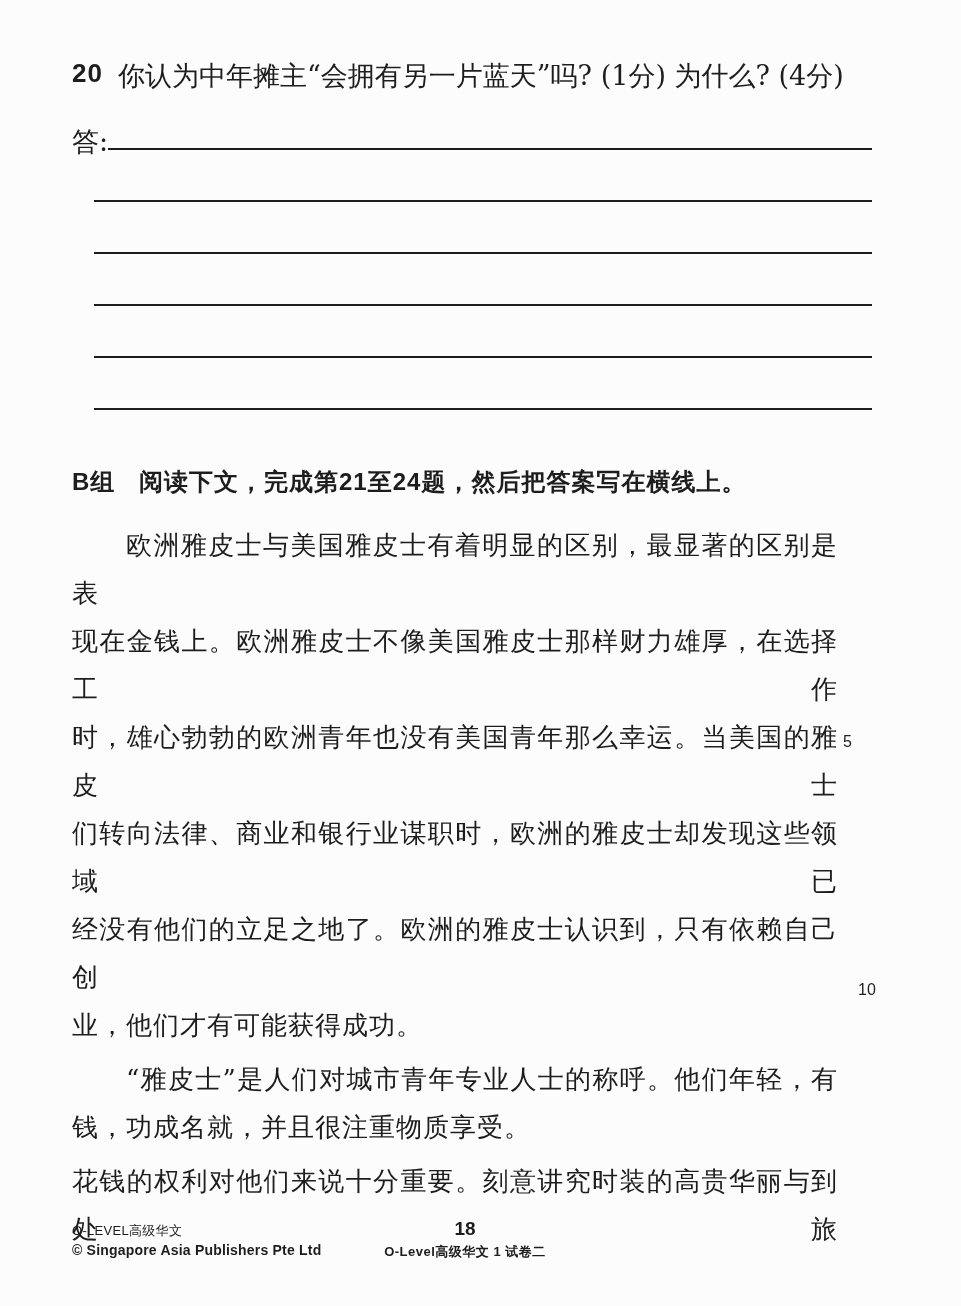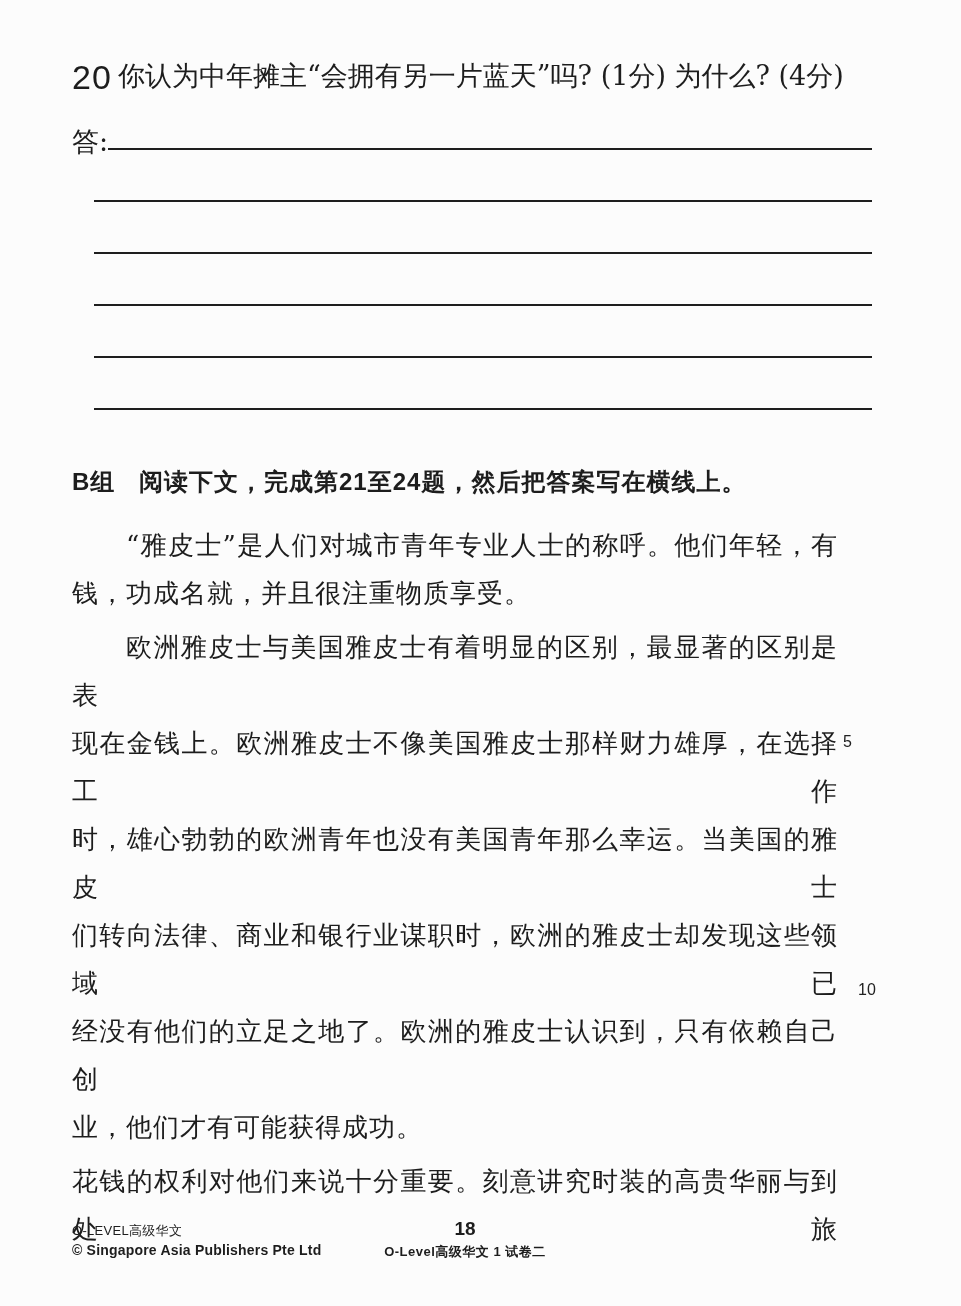--- a/index.html
+++ b/index.html
@@ -11,21 +11,21 @@
     position:relative;
     overflow:hidden;
   }
   .kai { font-family:"DejaVu Serif","Liberation Serif",serif; }
 
   
   #question {
     position:absolute; left:72px; top:58px; width:810px;
     display:flex; align-items:flex-start;
   }
-  #qnum { font-weight:normal; font-size:34px; width:46px; flex:0 0 46px; letter-spacing:1px; }
+  #qnum { font-weight:bold; font-size:26px; width:46px; flex:0 0 46px; letter-spacing:1px; }
   #qtext { font-size:27px; line-height:36px; }
 
   
   #answer-label { position:absolute; left:72px; top:124px; font-size:27px; }
   .ansline { position:absolute; height:2px; background:#1e1e1e; }
   .al1 { left:108px; width:764px; top:148px; }
   .al2 { left:94px;  width:778px; top:200px; }
   .al3 { left:94px;  width:778px; top:252px; }
   .al4 { left:94px;  width:778px; top:304px; }
   .al5 { left:94px;  width:778px; top:356px; }
@@ -74,30 +74,30 @@
 <div class="ansline al5"></div>
 <div class="ansline al6"></div>
 
 <div id="section-b">
   <span class="blabel">B组</span>
   <span>阅读下文，完成第21至24题，然后把答案写在横线上。</span>
 </div>
 
 <div id="passage" class="kai">
   <div class="par">
-    <div class="pline indent full">“雅皮士”是人们对城市青年专业人士的称呼。他们年轻，有</div>
-    <div class="pline">钱，功成名就，并且很注重物质享受。</div>
-  </div>
-  <div class="par">
     <div class="pline indent full">欧洲雅皮士与美国雅皮士有着明显的区别，最显著的区别是表</div>
     <div class="pline full">现在金钱上。欧洲雅皮士不像美国雅皮士那样财力雄厚，在选择工作</div>
     <div class="pline full">时，雄心勃勃的欧洲青年也没有美国青年那么幸运。当美国的雅皮士</div>
     <div class="pline full">们转向法律、商业和银行业谋职时，欧洲的雅皮士却发现这些领域已</div>
     <div class="pline full">经没有他们的立足之地了。欧洲的雅皮士认识到，只有依赖自己创</div>
     <div class="pline">业，他们才有可能获得成功。</div>
+  </div>
+  <div class="par">
+    <div class="pline indent full">“雅皮士”是人们对城市青年专业人士的称呼。他们年轻，有</div>
+    <div class="pline">钱，功成名就，并且很注重物质享受。</div>
   </div>
   <div class="par">
     <div class="pline full">花钱的权利对他们来说十分重要。刻意讲究时装的高贵华丽与到处旅</div>
 
   </div>
 </div>
 
 <div id="ln5" class="margin-num">5</div>
 <div id="ln10" class="margin-num">10</div>
 

